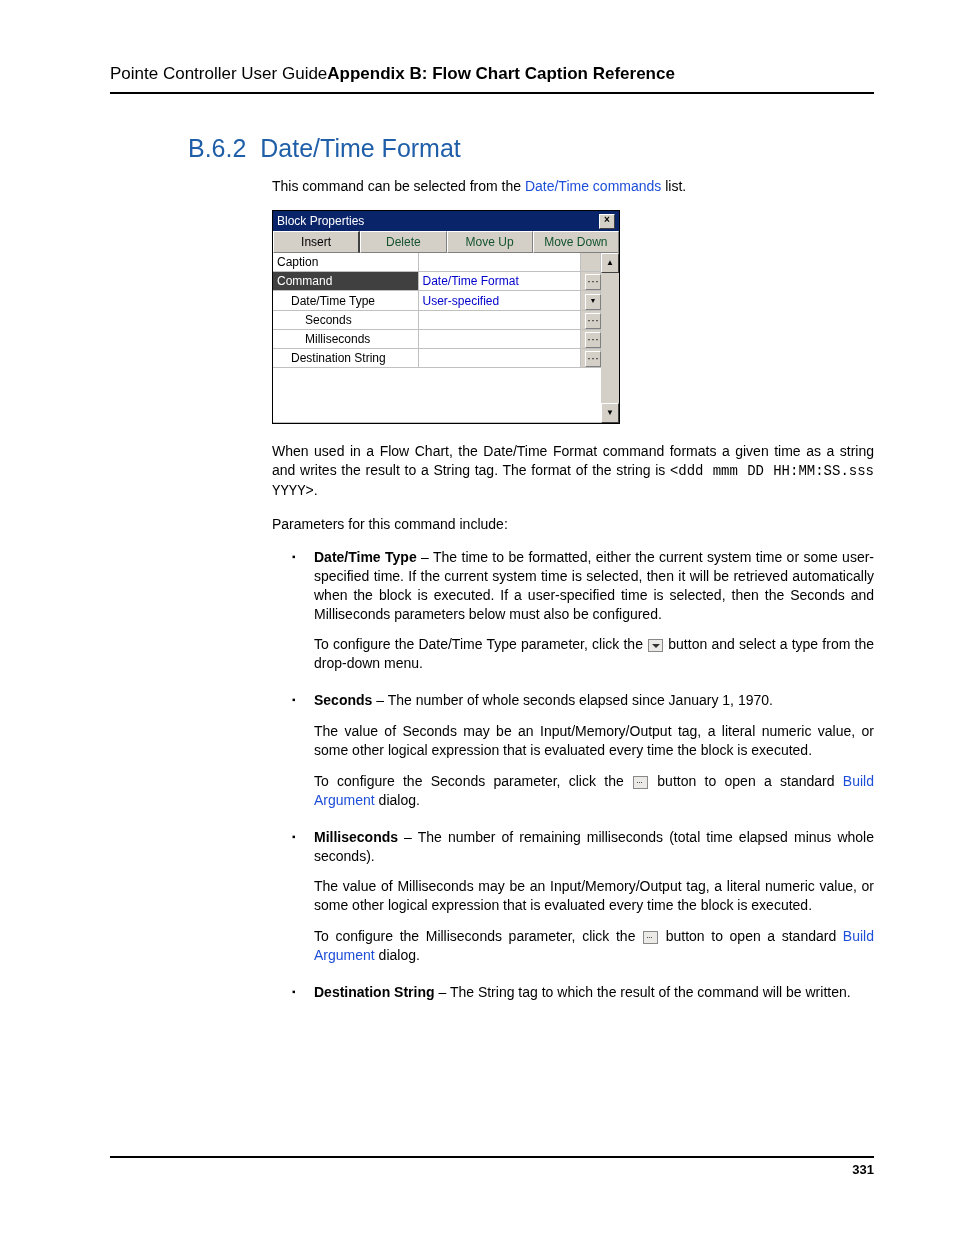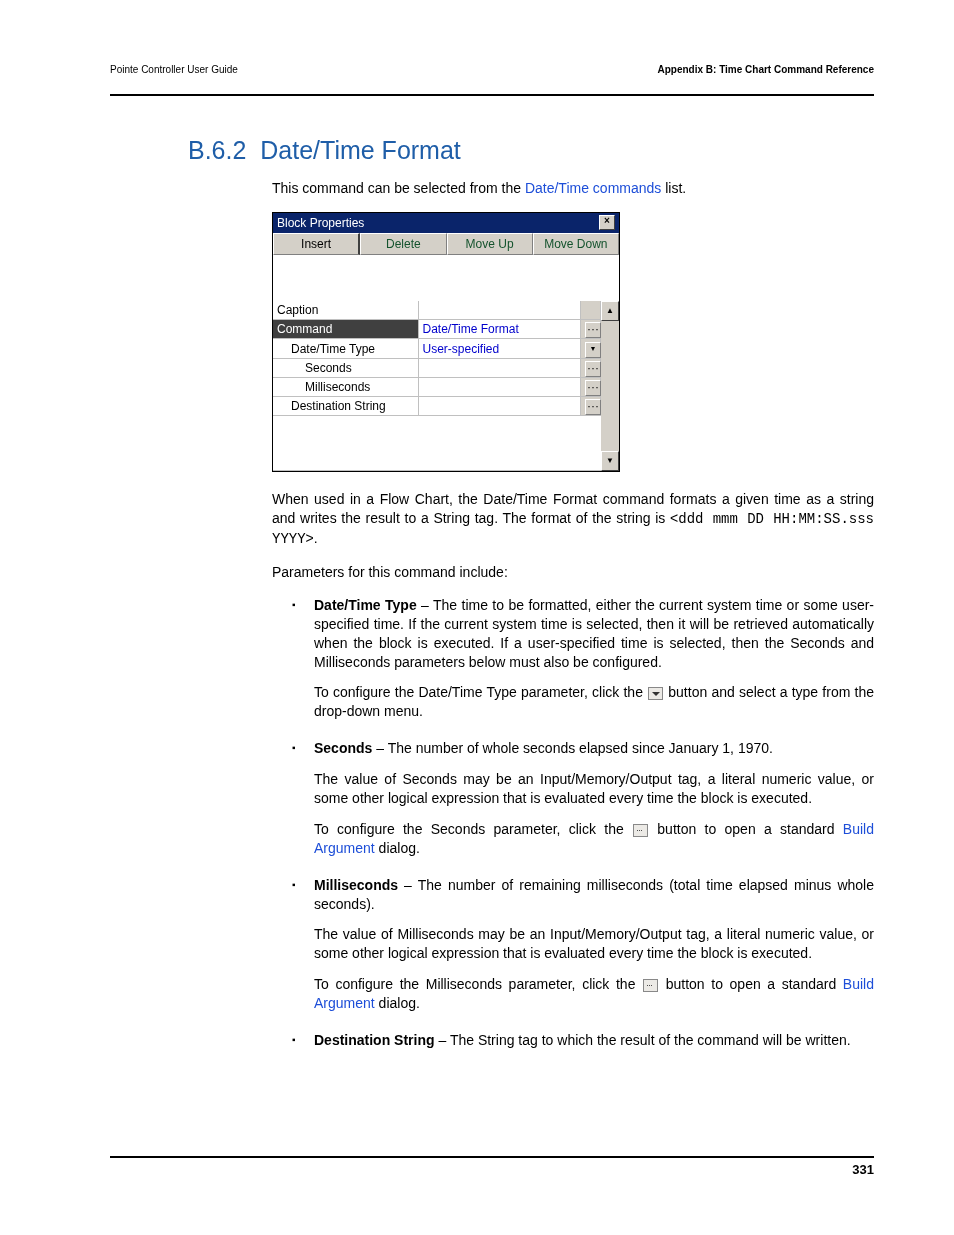--- a/index.html
+++ b/index.html
@@ -11,23 +11,22 @@
   }
   .page {
     width: 954px;
     height: 1235px;
     position: relative;
     box-sizing: border-box;
     padding: 64px 80px 40px 110px;
   }
   .header-row {
     display: flex;
-    justify-content: space-between;
-    font-size: 10px;
-    margin-bottom: 19px;
+    font-size: 17px;
+    margin-bottom: 8px;
   }
   .header-left { font-weight: 400; }
   .header-right { font-weight: 700; }
   .hr {
     border: none;
     border-top: 2px solid #000;
     margin: 2px 0 40px 0;
   }
   .section-title {
     color: #1f5ea8;
@@ -105,21 +104,21 @@
     font-size: 12px;
     margin: 8px 0 18px 0;
     box-shadow: none;
   }
   .dlg-title {
     background: #0a246a;
     color: #fff;
     padding: 2px 4px;
     display: flex;
     justify-content: space-between;
-    align-items: center;
+    align-items: flex-end;
     font-size: 12px;
   }
   .dlg-close {
     width: 14px; height: 13px;
     background: #d4d0c8;
     border: 1px solid #fff;
     border-right-color: #404040;
     border-bottom-color: #404040;
     color: #000;
     font-size: 10px;
@@ -140,21 +139,20 @@
     border-bottom-color: #808080;
     font-size: 12px;
   }
   .dlg-tab.disabled { color: #14532d; }
   .dlg-tab.insert {
     border-right: 2px solid #404040;
   }
   .dlg-grid {
     display: flex;
     background: #fff;
-    margin-top: 46px;
   }
   .dlg-table {
     flex: 1;
     border-collapse: collapse;
     width: 100%;
     table-layout: fixed;
   }
   .dlg-table td {
     border-right: 1px solid #c0c0c0;
     border-bottom: 1px solid #c0c0c0;
@@ -225,21 +223,21 @@
     bottom: 58px;
   }
 </style>
 </head>
 <body>
 
 <div class="page">
 
   <div class="header-row">
     <span class="header-left">Pointe Controller User Guide</span>
-    <span class="header-right">Appendix B: Time Chart Command Reference</span>
+    <span class="header-right">Appendix B: Flow Chart Caption Reference</span>
   </div>
   <hr class="hr">
 
   <h2 class="section-title">
     <span>B.6.2</span>&nbsp;&nbsp;<span>Date/Time Format</span>
   </h2>
 
   <div class="body">
     <p>
       <span>This command can be selected from the </span><a class="green" href="#">Date/Time commands</a><span> list.</span>

